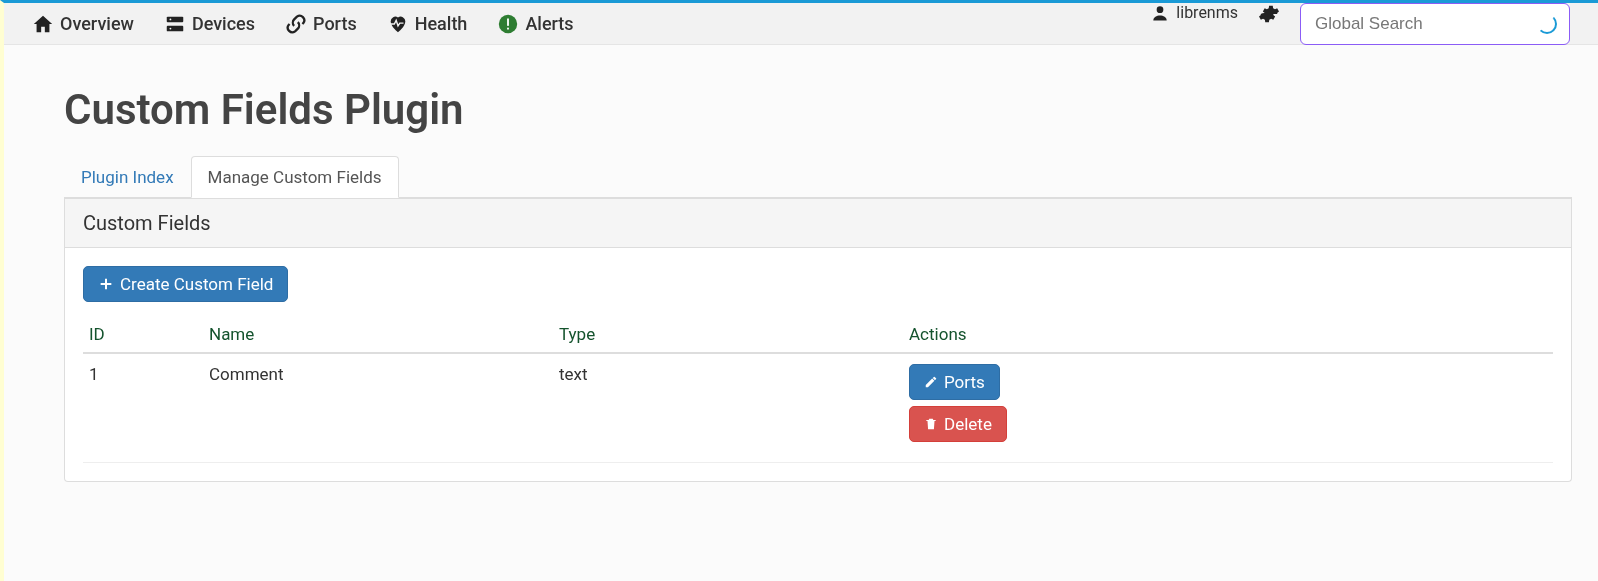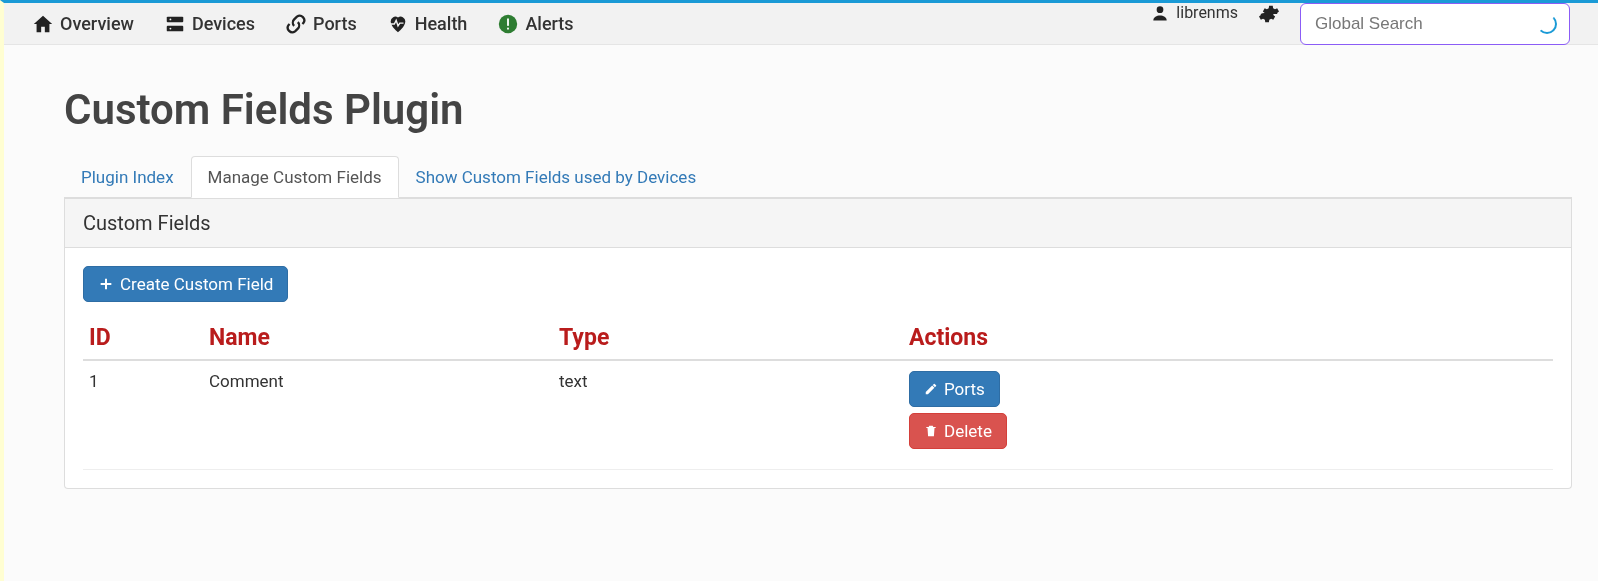--- a/index.html
+++ b/index.html
@@ -161,23 +161,23 @@
   .btn svg { margin-right: 6px; }
 
   
   table.tbl {
     width: 100%;
     border-collapse: collapse;
     margin-top: 14px;
   }
   table.tbl th {
     text-align: left;
-    font-size: 23px;
-    font-weight: 700;
-    color: #b91c1c;
+    font-size: 17px;
+    font-weight: 400;
+    color: #14532d;
     padding: 8px 6px;
     border-bottom: 2px solid #ddd;
   }
   table.tbl td {
     font-size: 17px;
     color: #333;
     padding: 10px 6px 14px 6px;
     border-bottom: 1px solid #eee;
     vertical-align: top;
   }
@@ -254,21 +254,20 @@
   </div>
 </div>
 
 <div class="main">
 
   <h1 class="page-title">Custom Fields Plugin</h1>
 
   <div class="tabs">
     <div class="tab">Plugin Index</div>
     <div class="tab active">Manage Custom Fields</div>
-    <div class="tab">Show Custom Fields used by Devices</div>
   </div>
 
   <div class="panel">
     <div class="panel-heading">Custom Fields</div>
 
     <div class="panel-body">
 
       <div class="btn btn-primary">
         <svg width="16" height="16" viewBox="0 0 24 24" fill="none" stroke="#fff" stroke-width="3">
             <path d="M12 4v16M4 12h16"></path>

